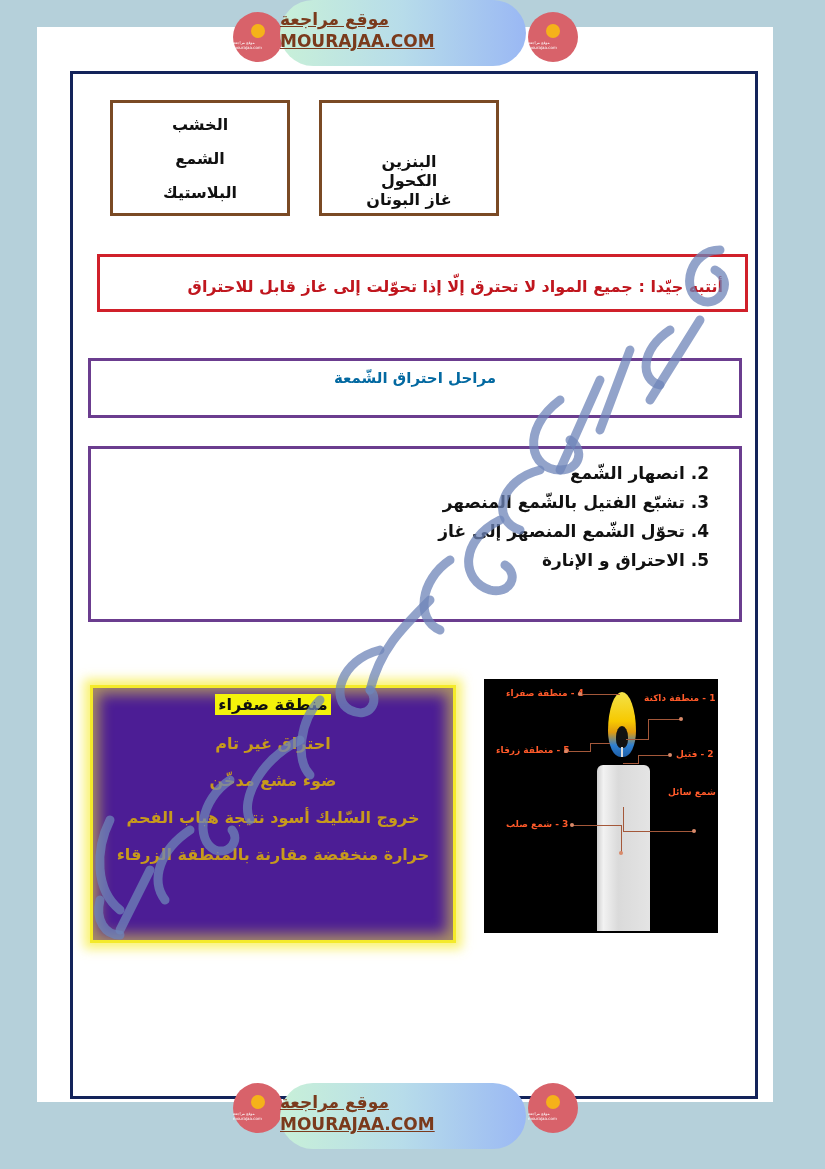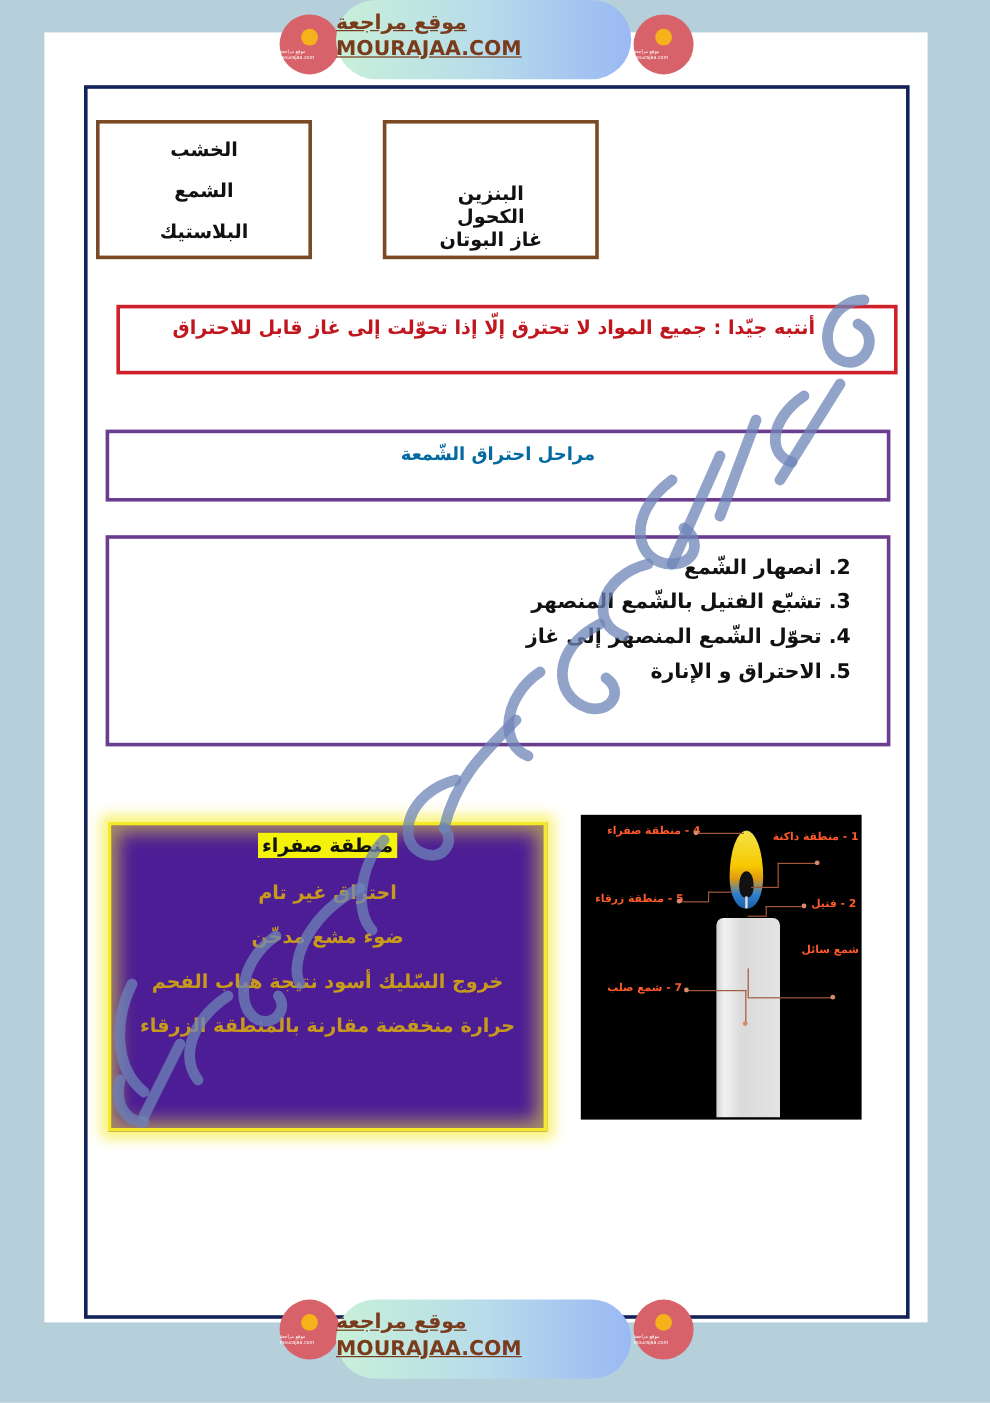--- a/index.html
+++ b/index.html
@@ -18,26 +18,26 @@
   }
   .fuel-box {
     position:absolute; top:100px; width:180px; height:116px;
     border:3px solid #7a4a24; background:#fff;
     display:flex; flex-direction:column; align-items:center; justify-content:space-around;
     padding:4px 0; box-sizing:border-box;
     font-weight:bold; font-size:16px; color:#111;
   }
   .fuel-box span { direction:rtl; }
   #box-liquid { left:319px;justify-content:flex-end; }
-  #box-solid { left:80px; }
+  #box-solid { left:110px; }
   .alert {
     position:absolute; left:97px; top:254px; width:651px; height:58px;
     border:3px solid #d0202a; box-sizing:border-box;
     color:#c0161e; font-weight:bold; font-size:16px;
-    padding:6px 22px 0 0; text-align:center; direction:rtl;
+    padding:20px 22px 0 0; text-align:right; direction:rtl;
   }
   .stages-title-box {
     position:absolute; left:88px; top:358px; width:654px; height:60px;
     border:3px solid #6b3d8f; box-sizing:border-box;
     text-align:center; direction:rtl;
     font-weight:bold; font-size:15px; color:#0369a1; padding-top:8px;
   }
   .stages-box {
     position:absolute; left:88px; top:446px; width:654px; height:176px;
     border:3px solid #6b3d8f; box-sizing:border-box;
@@ -188,21 +188,21 @@
   <div class="leader" style="left:154px; top:76px; width:30px; height:1px;"></div>
   <div class="leader" style="left:154px; top:76px; width:1px; height:8px;"></div>
   <div class="leader" style="left:139px; top:84px; width:16px; height:1px;"></div>
   <div class="dot" style="left:184px; top:74px;"></div>
 
   <div class="clabel" style="left:172px; top:108px;margin-left:12px;">3 - شمع سائل</div>
   <div class="leader" style="left:139px; top:128px; width:1px; height:24px;"></div>
   <div class="leader" style="left:139px; top:152px; width:70px; height:1px;"></div>
   <div class="dot" style="left:208px; top:150px;"></div>
 
-  <div class="clabel" style="left:22px; top:140px;">7 - شمع صلب</div>
+  <div class="clabel" style="left:22px; top:140px;">3 - شمع صلب</div>
   <div class="leader" style="left:88px; top:146px; width:50px; height:1px;"></div>
   <div class="leader" style="left:137px; top:146px; width:1px; height:28px;"></div>
   <div class="dot" style="left:86px; top:144px;"></div>
   <div class="dot" style="left:135px; top:172px;"></div>
 </div>
 
 <svg class="watermark" viewBox="0 0 825 1169">
   <g fill="none" stroke="#6e84b8" stroke-opacity="0.75" stroke-width="9" stroke-linecap="round" stroke-linejoin="round">
     <path d="M720 250 C 690 250, 680 290, 700 300 C 720 310, 735 280, 715 270"></path>
     <path d="M700 320 L 650 400"></path>

